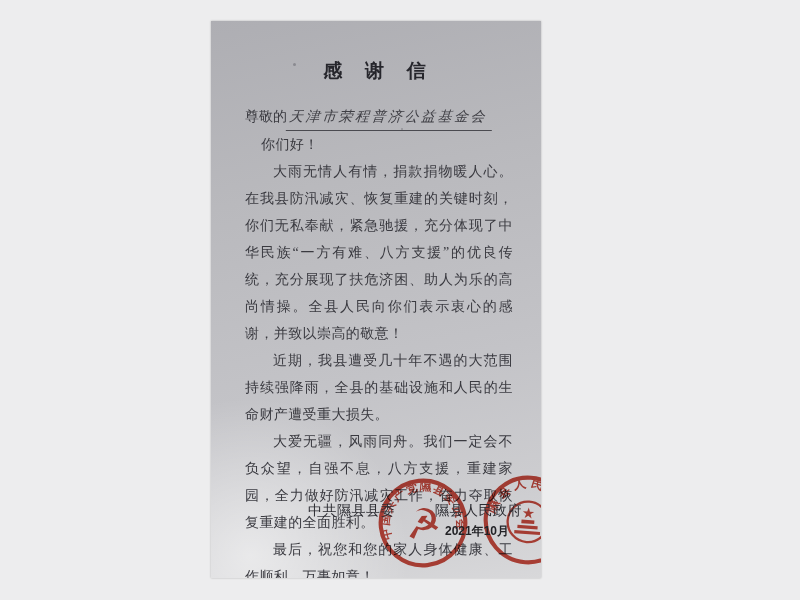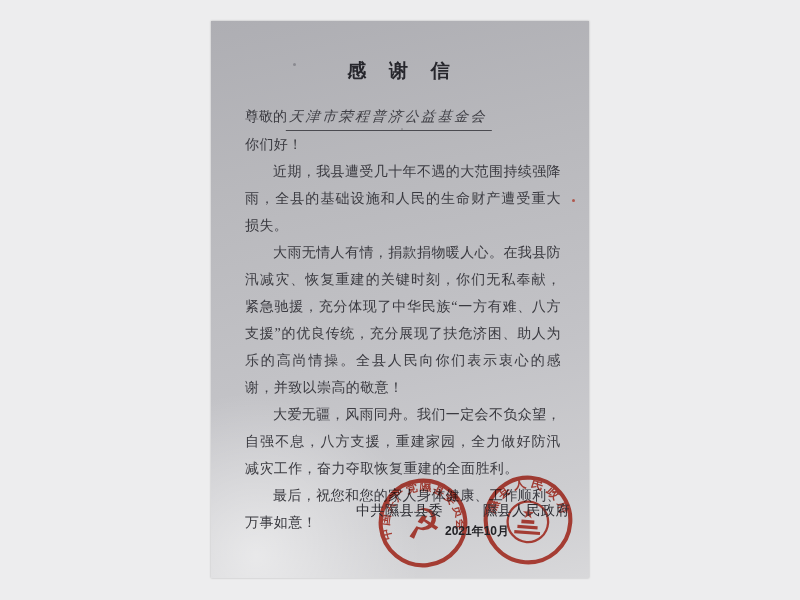--- a/index.html
+++ b/index.html
@@ -7,21 +7,21 @@
     width: 800px; height: 600px;
     background: #ededee;
     font-family: "Liberation Serif", "DejaVu Serif", serif;
     overflow: hidden;
     position: relative;
   }
   .stage { position: absolute; inset: 0; }
   .photo {
     position: absolute;
     left: 211px; top: 21px;
-    width: 378px; height: 557px;
+    width: 330px; height: 557px;
     box-sizing: border-box;
     padding: 37px 28px 0 34px;
     background:
       radial-gradient(circle at 12% 96%, rgba(255,255,255,0.55) 0%, rgba(255,255,255,0) 26%),
       linear-gradient(168deg, #aeaeb3 0%, #b9b9bd 30%, #c3c3c7 62%, #cdcdd0 85%, #d8d8da 100%);
     box-shadow: 0 0 2px rgba(0,0,0,0.25);
     color: #3a3a40;
     overflow: hidden;
   }
   .title {
@@ -37,21 +37,21 @@
   .recipient {
     display: inline-block;
     border-bottom: 1.5px solid #4a4a50;
     padding: 0 6px 0 2px;
     font-style: italic;
     letter-spacing: 2.5px;
     transform: skewX(-5deg);
     color: #3e3e44;
   }
   .para { margin: 0; text-indent: 2em; text-align: justify; letter-spacing: 0.4px; }
-  .greeting { letter-spacing: 0.4px; }
+  .greeting { letter-spacing: 0.4px; margin-left: 16px; }
   .sig-row {
     position: absolute;
     top: 481px; right: 19px;
     display: flex; gap: 40px;
     font-size: 14px;
     color: #2c2c32;
     z-index: 3;
     letter-spacing: 0.5px;
   }
   .date-line {
@@ -83,22 +83,22 @@
 <div class="stage">
   <div class="photo">
 
     <h1 class="title">感 谢 信</h1>
 
     <div class="body">
       <div class="salutation">
         <span>尊敬的</span><span class="recipient">天津市荣程普济公益基金会</span>
       </div>
       <div class="greeting">你们好！</div>
+      <p class="para">大雨无情人有情，捐款捐物暖人心。在我县防汛减灾、恢复重建的关键时刻，你们无私奉献，紧急驰援，充分体现了中华民族“一方有难、八方支援”的优良传统，充分展现了扶危济困、助人为乐的高尚情操。全县人民向你们表示衷心的感谢，并致以崇高的敬意！</p>
       <p class="para">近期，我县遭受几十年不遇的大范围持续强降雨，全县的基础设施和人民的生命财产遭受重大损失。</p>
-      <p class="para">大雨无情人有情，捐款捐物暖人心。在我县防汛减灾、恢复重建的关键时刻，你们无私奉献，紧急驰援，充分体现了中华民族“一方有难、八方支援”的优良传统，充分展现了扶危济困、助人为乐的高尚情操。全县人民向你们表示衷心的感谢，并致以崇高的敬意！</p>
       <p class="para">大爱无疆，风雨同舟。我们一定会不负众望，自强不息，八方支援，重建家园，全力做好防汛减灾工作，奋力夺取恢复重建的全面胜利。</p>
       <p class="para">最后，祝您和您的家人身体健康、工作顺利、万事如意！</p>
     </div>
 
     <div class="sig-row">
       <span>中共隰县县委</span>
       <span>隰县人民政府</span>
     </div>
 
     <div class="date-line">2021年10月</div>

